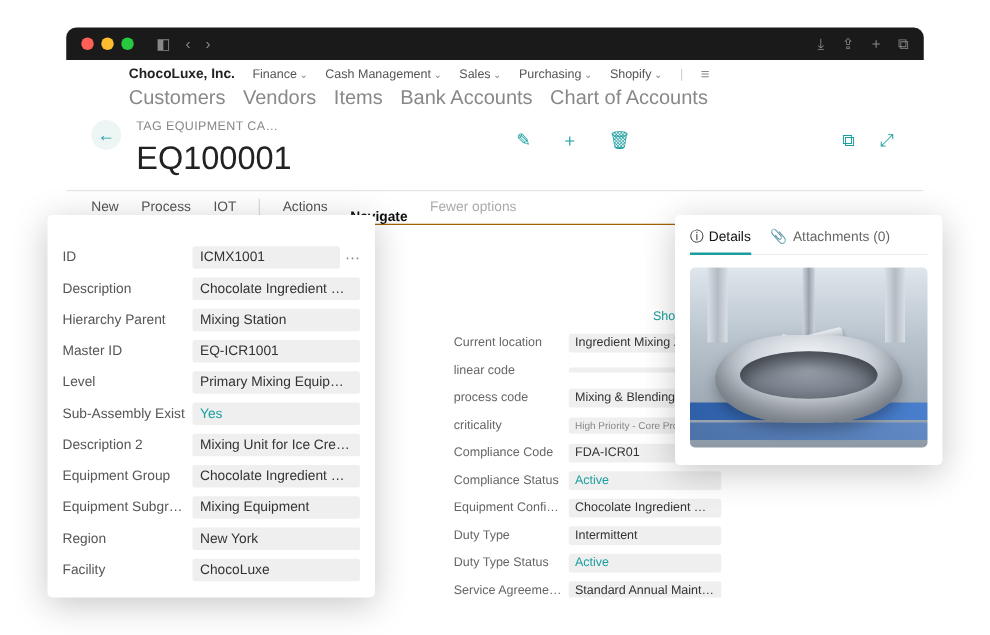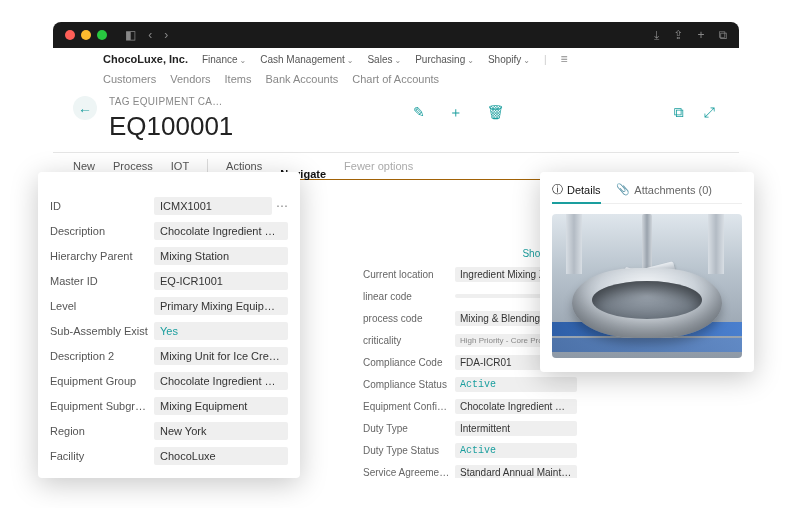--- a/index.html
+++ b/index.html
@@ -15,21 +15,21 @@
   .chrome-nav { display: flex; gap: 12px; margin-left: 10px; }
   .chrome-right { margin-left: auto; display: flex; gap: 14px; }
 
   .app-window { position: absolute; top: 48px; left: 53px; right: 53px; bottom: 30px; background: #fff; overflow: hidden; }
 
   .top-nav { height: 22px; display: flex; align-items: center; padding: 0 50px; gap: 14px; font-size: 10px; color: #555; border-bottom: 0; }
   .brand { font-weight: 600; color: #222; font-size: 11px; }
   .top-nav span { cursor: pointer; text-align: center; }
   .nav-drop::after { content: "⌄"; font-size: 8px; margin-left: 2px; color: #888; }
 
-  .sub-nav { height: 18px; display: flex; align-items: center; padding: 0 50px; gap: 14px; font-size: 11px; color: #888; }
+  .sub-nav { height: 18px; display: flex; align-items: center; padding: 0 50px; gap: 14px; font-size: 16px; color: #888; }
 
   .page-header { padding: 8px 20px 4px 20px; position: relative; }
   .back-btn { position: absolute; left: 20px; top: 8px; width: 24px; height: 24px; border-radius: 50%; background: #eef5f5; display: flex; align-items: center; justify-content: center; color: #1a9e9e; font-size: 14px; cursor: pointer; }
   .breadcrumb { margin-left: 36px; font-size: 10px; color: #888; text-transform: uppercase; letter-spacing: 0.3px; }
   .page-title { margin-left: 36px; font-size: 26px; font-weight: 300; color: #222; margin-top: 4px; }
   .header-actions { position: absolute; right: 24px; top: 16px; display: flex; gap: 20px; align-items: center; }
   .header-actions-left { position: absolute; left: 360px; top: 16px; display: flex; gap: 24px; }
   .icon-btn { color: #1a9e9e; font-size: 14px; cursor: pointer; }
 
   .action-bar { height: 28px; border-top: 1px solid #e5e5e5; border-bottom: 1px solid #a16207; display: flex; align-items: center; padding: 0 20px; gap: 18px; font-size: 11px; color: #555; margin-top: 6px; }
@@ -44,21 +44,21 @@
   .field-val { flex: 1; background: #efefef; padding: 3px 6px; border-radius: 2px; color: #333; white-space: nowrap; overflow: hidden; text-overflow: ellipsis; margin-left: 4px; }
   .field-val.teal { color: #1a9e9e; font-weight: 500; }
   .row-menu { color: #888; font-size: 12px; padding-left: 4px; cursor: pointer; }
 
   
   .center-col { position: absolute; top: 200px; left: 310px; width: 214px; }
   .show-more { text-align: right; font-size: 10px; color: #1a9e9e; padding: 0 4px 4px 0; cursor: pointer; }
   .cfield-row { display: flex; align-items: center; height: 22px; font-size: 10px; }
   .cfield-label { width: 88px; color: #666; white-space: nowrap; overflow: hidden; text-overflow: ellipsis; }
   .cfield-val { flex: 1; background: #efefef; padding: 2px 5px; border-radius: 2px; color: #333; white-space: nowrap; overflow: hidden; text-overflow: ellipsis; margin-left: 4px; font-size: 10px; }
-  .cfield-val.teal { color: #1a9e9e; font-weight: 500; font-family: Liberation Mono, monospace; }
+  .cfield-val.teal { color: #1a9e9e; font-weight: 500; }
   .cfield-val.tiny { font-size: 8px; color: #888; }
 
   .vscroll { position: absolute; top: 210px; left: 524px; width: 6px; height: 200px; }
   .vscroll-thumb { width: 4px; height: 54px; background: #ccc; border-radius: 3px; margin-top: 20px; }
 
   
   .right-card { position: absolute; top: 172px; right: 38px; width: 214px; background: #fff; border-radius: 4px; box-shadow: 0 6px 28px rgba(0,0,0,.22); padding: 10px 12px 14px 12px; z-index: 5; }
   .tabs { display: flex; gap: 16px; font-size: 11px; color: #666; border-bottom: 1px solid #eee; padding-bottom: 6px; align-items: center; }
   .tab { display: flex; align-items: center; gap: 4px; cursor: pointer; }
   .tab.active { color: #111; font-weight: 500; border-bottom: 2px solid #1a9e9e; margin-bottom: -7px; padding-bottom: 5px; }

